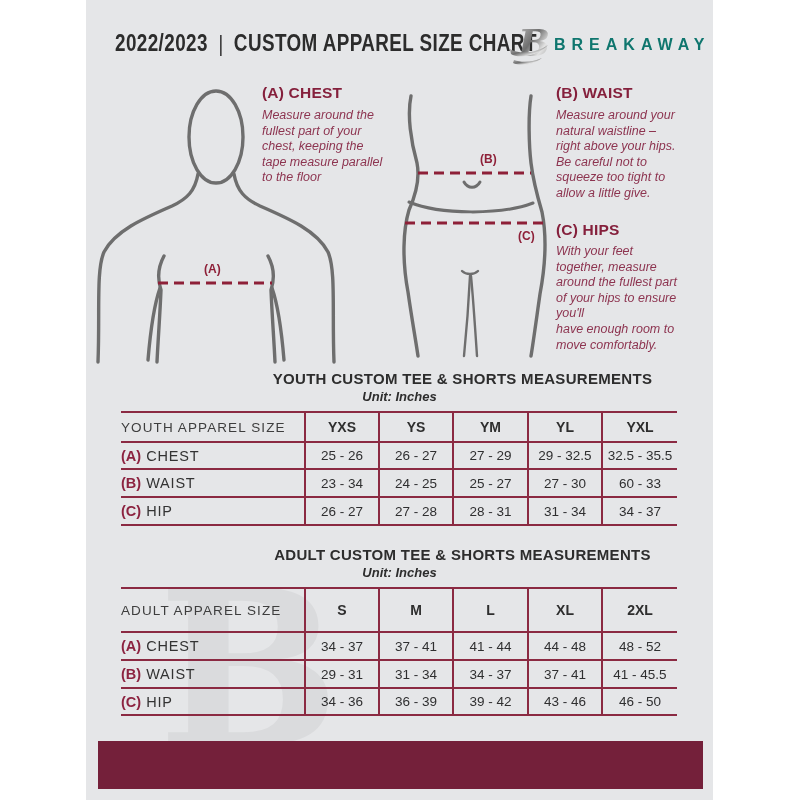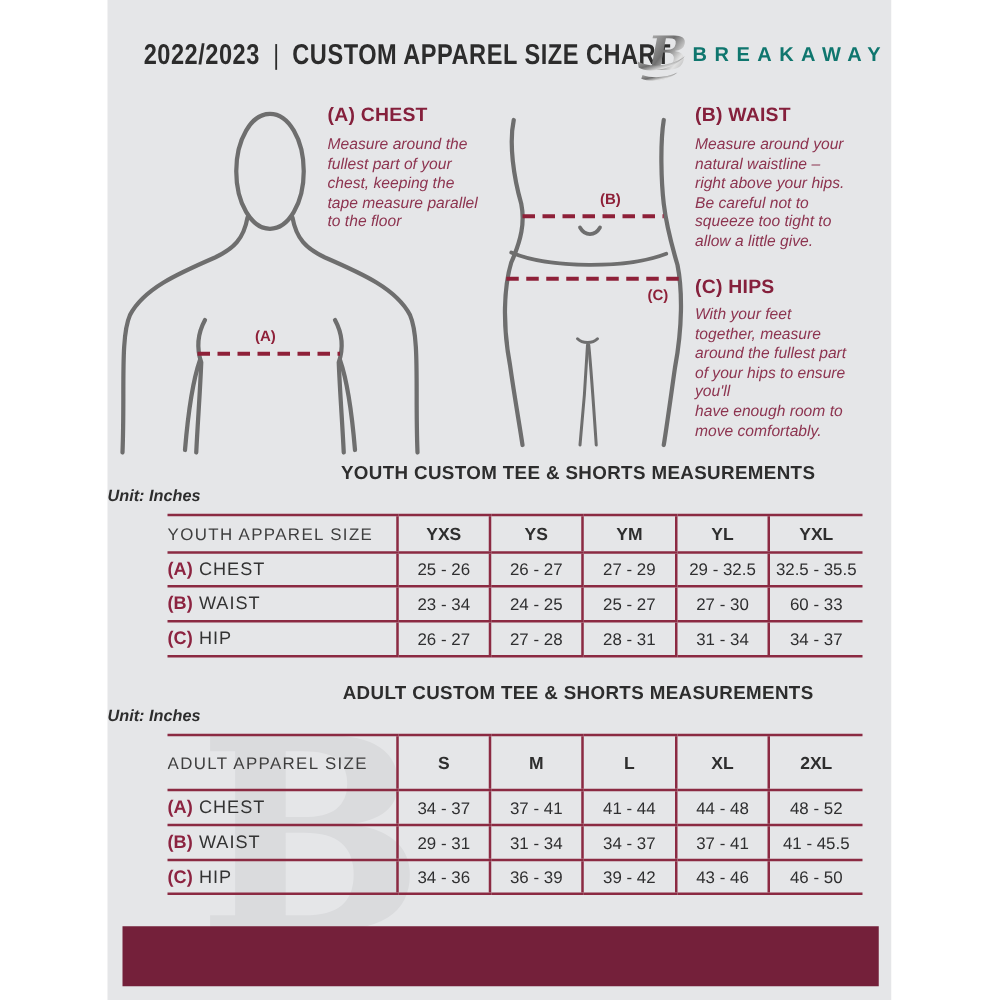--- a/index.html
+++ b/index.html
@@ -19,25 +19,25 @@
 
   
   .m-head{position:absolute;font-weight:bold;font-size:15.5px;color:#85203c;letter-spacing:.2px;}
   .m-body{position:absolute;font-style:italic;font-size:12.5px;line-height:15.6px;color:#8d3450;
           white-space:pre-line;}
   .marker{position:absolute;font-weight:bold;font-size:12px;color:#8e2038;}
 
   
   .sec-title{position:absolute;left:86px;width:753px;text-align:center;font-weight:bold;
              font-size:15px;color:#2d2d2d;letter-spacing:.3px;}
-  .sec-unit{position:absolute;left:86px;width:627px;font-weight:bold;
+  .sec-unit{position:absolute;left:86px;width:627px;text-align:center;font-weight:bold;
             font-style:italic;font-size:13px;color:#2d2d2d;}
 
   
-  table.size{position:absolute;left:134px;border-collapse:collapse;table-layout:fixed;
+  table.size{position:absolute;left:121px;border-collapse:collapse;table-layout:fixed;
              width:556px;}
   table.size td,table.size th{border-top:2px solid #8b2a42;border-bottom:2px solid #8b2a42;
              border-left:2px solid #8b2a42;padding:0;overflow:hidden;}
   table.size td:first-child,table.size th:first-child{border-left:none;}
   th.size-label{font-weight:normal;text-align:left;padding-left:7px;font-size:13.5px;
                 letter-spacing:1.1px;color:#3e3e3e;}
   th.colh{font-weight:bold;font-size:14px;color:#2e2e2e;text-align:center;}
   td.rowlab{text-align:left;padding-left:10px;font-size:14.5px;letter-spacing:.8px;color:#333;}
   td.rowlab .key{color:#8c2340;font-weight:bold;margin-right:5px;letter-spacing:0;}
   td.val{text-align:center;font-size:13.5px;color:#2f2f30;}

